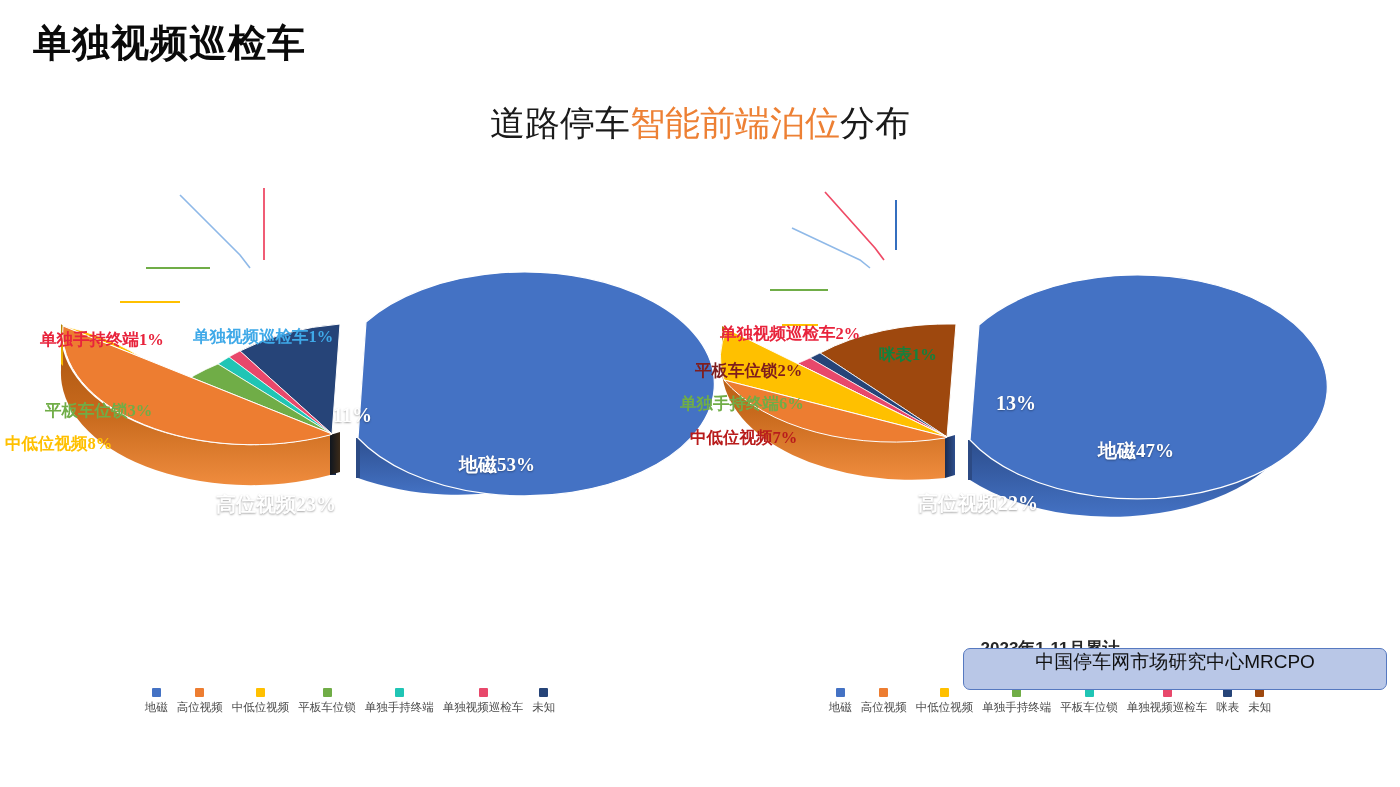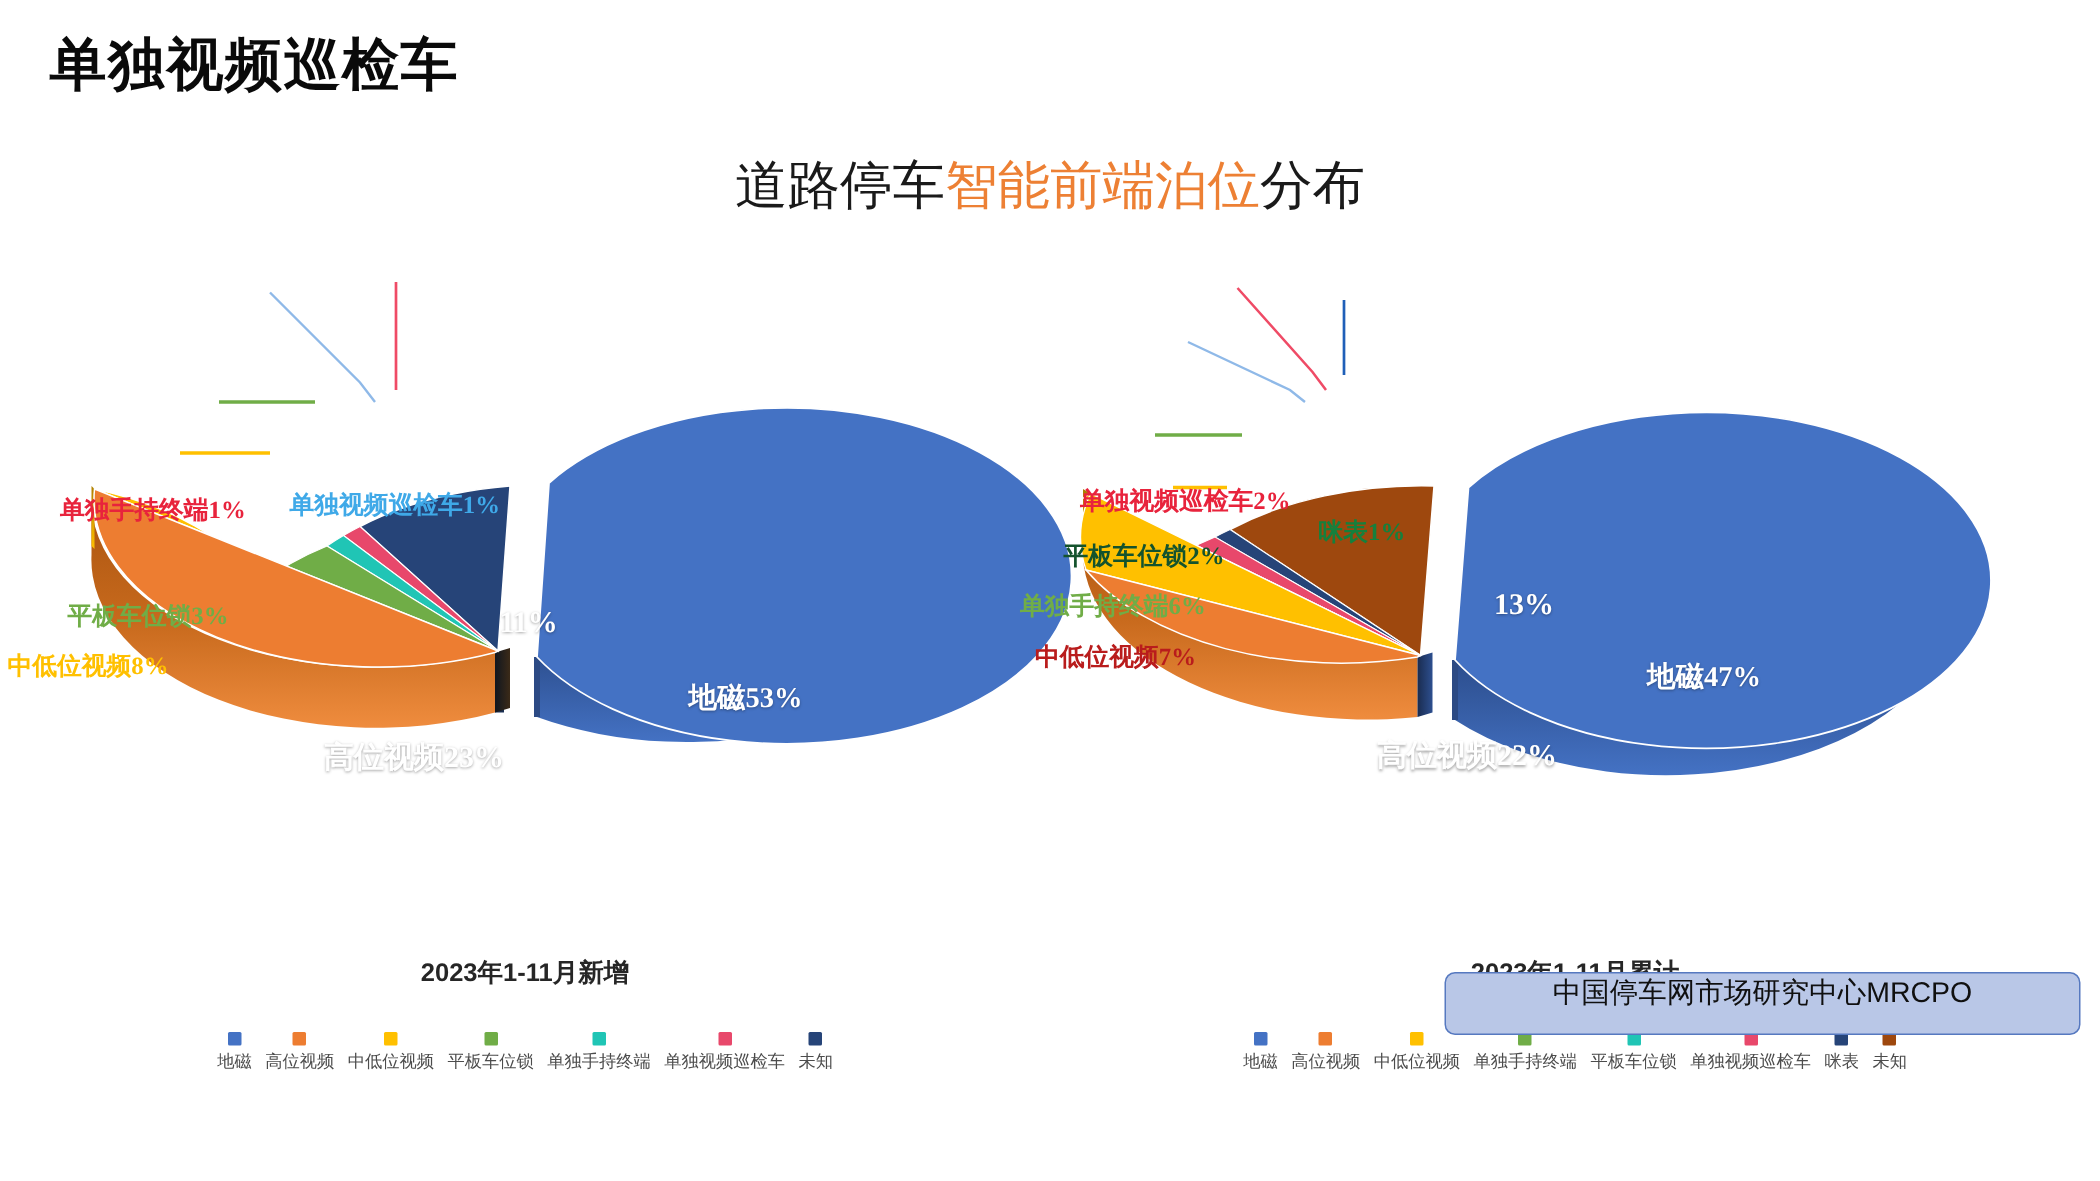--- a/index.html
+++ b/index.html
@@ -156,21 +156,20 @@
 
     <div class="callout" style="left:40px; top:182px; color:#e8233c;">单独手持终端1%</div>
     <div class="callout" style="left:193px; top:179px; color:#3fa9e8;">单独视频巡检车1%</div>
     <div class="callout" style="left:45px; top:253px; color:#70ad47;">平板车位锁3%</div>
     <div class="callout" style="left:5px; top:286px; color:#ffc000;">中低位视频8%</div>
 
     <div class="slice-label big" style="left:459px; top:302px;">地磁53%</div>
     <div class="slice-label small" style="left:216px; top:341px;">高位视频23%</div>
     <div class="slice-label small" style="left:333px; top:254px;">11%</div>
 
-    <div class="cat-caption">2023年1-11月新增</div>
 
     <div class="legend" id="legend-left">
         <div class="legend-item">
           <span class="legend-swatch" style="background: rgb(68, 114, 196);"></span>
           <span class="legend-text">地磁</span>
         </div>
         <div class="legend-item">
           <span class="legend-swatch" style="background: rgb(237, 125, 49);"></span>
           <span class="legend-text">高位视频</span>
         </div>
@@ -247,21 +246,21 @@
     <svg style="position:absolute;left:0;top:0;width:700px;height:420px;pointer-events:none;overflow:visible">
       <polyline points="125,42 175,98 184,110" fill="none" stroke="#ef4b66" stroke-width="1.7"></polyline>
       <line x1="196" y1="50" x2="196" y2="100" stroke="#1f5fb8" stroke-width="1.8"></line>
       <polyline points="92,78 160,110 170,118" fill="none" stroke="#8fb9e8" stroke-width="1.6"></polyline>
       <line x1="70" y1="140" x2="128" y2="140" stroke="#70ad47" stroke-width="2.2"></line>
       <line x1="82" y1="175" x2="118" y2="175" stroke="#ffc000" stroke-width="2.2"></line>
     </svg>
 
     <div class="callout" style="left:20px; top:176px; color:#e8233c;">单独视频巡检车2%</div>
     <div class="callout" style="left:179px; top:197px; color:#15803d;">咪表1%</div>
-    <div class="callout" style="left:-5px; top:213px; color:#14532d;margin-left:14px;">平板车位锁2%</div>
+    <div class="callout" style="left:-5px; top:213px; color:#7f1d1d;">平板车位锁2%</div>
     <div class="callout" style="left:-20px; top:246px; color:#70ad47;">单独手持终端6%</div>
     <div class="callout" style="left:-10px; top:280px; color:#b91c1c;text-align:right;">中低位视频7%</div>
 
     <div class="slice-label big" style="left:398px; top:288px;">地磁47%</div>
     <div class="slice-label small" style="left:218px; top:340px;">高位视频22%</div>
     <div class="slice-label small" style="left:296px; top:242px;">13%</div>
 
     <div class="cat-caption">2023年1-11月累计</div>
 
     <div class="legend" id="legend-right">

